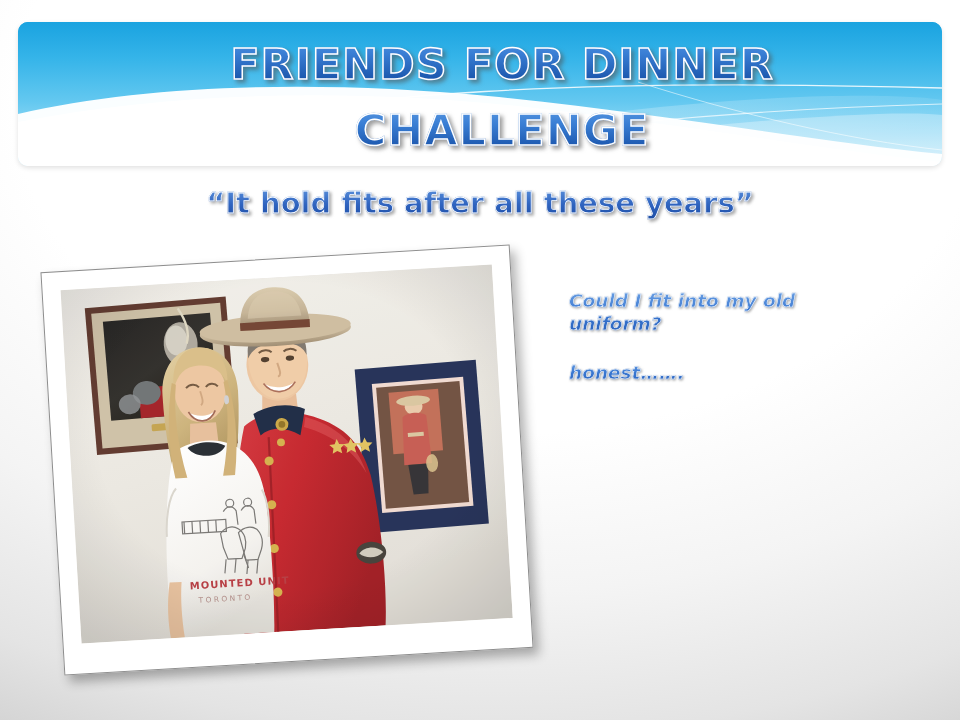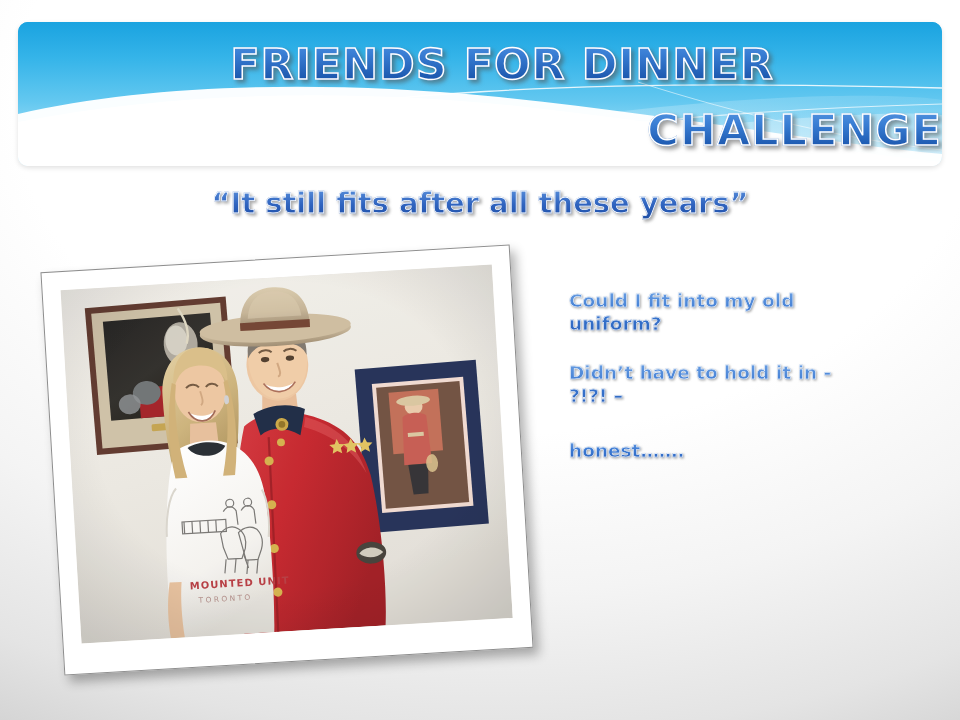--- a/index.html
+++ b/index.html
@@ -63,21 +63,21 @@
     background-clip: text;
     -webkit-text-fill-color: transparent;
     -webkit-text-stroke: 1.5px #ffffff;
     paint-order: stroke fill;
     filter: drop-shadow(3px 3px 2px rgba(80,80,80,0.55));
     margin: 0;
     white-space: nowrap;
     padding-left: 44px;
   }
   #title-row1 { padding-top: 10px; }
-  #title-row2 { padding-top: 2px; text-align: right; }
+  #title-row2 { padding-top: 2px; }
 
   
   #subtitle {
     position: absolute;
     left: 0; right: 0;
     top: 186px;
     text-align: center;
     font-family: "DejaVu Sans", sans-serif;
     font-weight: bold;
     font-size: 29px;
@@ -107,20 +107,21 @@
     line-height: 23px;
     color: #3c7ad6;
     background: linear-gradient(180deg,#6fa3e4 0%,#3a78d2 50%,#2a61bb 100%);
     -webkit-background-clip: text;
     background-clip: text;
     -webkit-text-fill-color: transparent;
     -webkit-text-stroke: 0.55px #ffffff;
     paint-order: stroke fill;
     filter: drop-shadow(1.6px 1.6px 1px rgba(130,130,130,0.65));
     margin: 0 0 26px 0;
+    font-style: italic;
   }
   .body-line:last-child { margin-bottom: 16px; }
   #body-line-4 { margin-bottom: 32px; }
 
   
   #photo-frame {
     position: absolute;
     left: 52px;
     top: 258px;
     width: 470px;
@@ -181,25 +182,24 @@
       <path d="M392,96 C540,124 720,140 924,144" fill="none" stroke="#ffffff" stroke-opacity="0.75" stroke-width="1.1"></path>
       <path d="M620,60 C720,92 830,118 924,128" fill="none" stroke="#ffffff" stroke-opacity="0.55" stroke-width="1"></path>
     </svg>
 
     <div id="banner-text">
       <div class="title-line" id="title-row1">FRIENDS FOR DINNER</div>
       <div class="title-line" id="title-row2">CHALLENGE</div>
     </div>
   </div>
 
-  <div id="subtitle">“It still fits after all these years”</div>
+  <div id="subtitle">“It hold fits after all these years”</div>
 
   <div id="body-text">
     <p class="body-line" id="body-line-1">Could I fit into my old uniform?</p>
-    <p class="body-line" id="body-line-4">Didn’t have to hold it in - ?!?! –</p>
     <p class="body-line" id="body-line-5">honest…….</p>
   </div>
 
   <div id="photo-frame">
     <div id="photo">
       <svg viewBox="0 0 434 356" preserveAspectRatio="xMidYMid slice">
         <defs>
           <linearGradient id="wallG" x1="0" y1="0" x2="0.3" y2="1">
             <stop offset="0%" stop-color="#f2efe9"></stop>
             <stop offset="55%" stop-color="#eae7e0"></stop>

